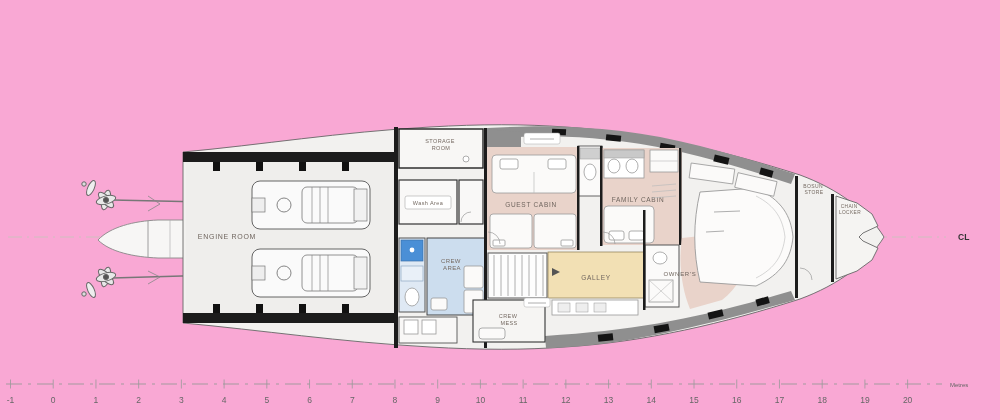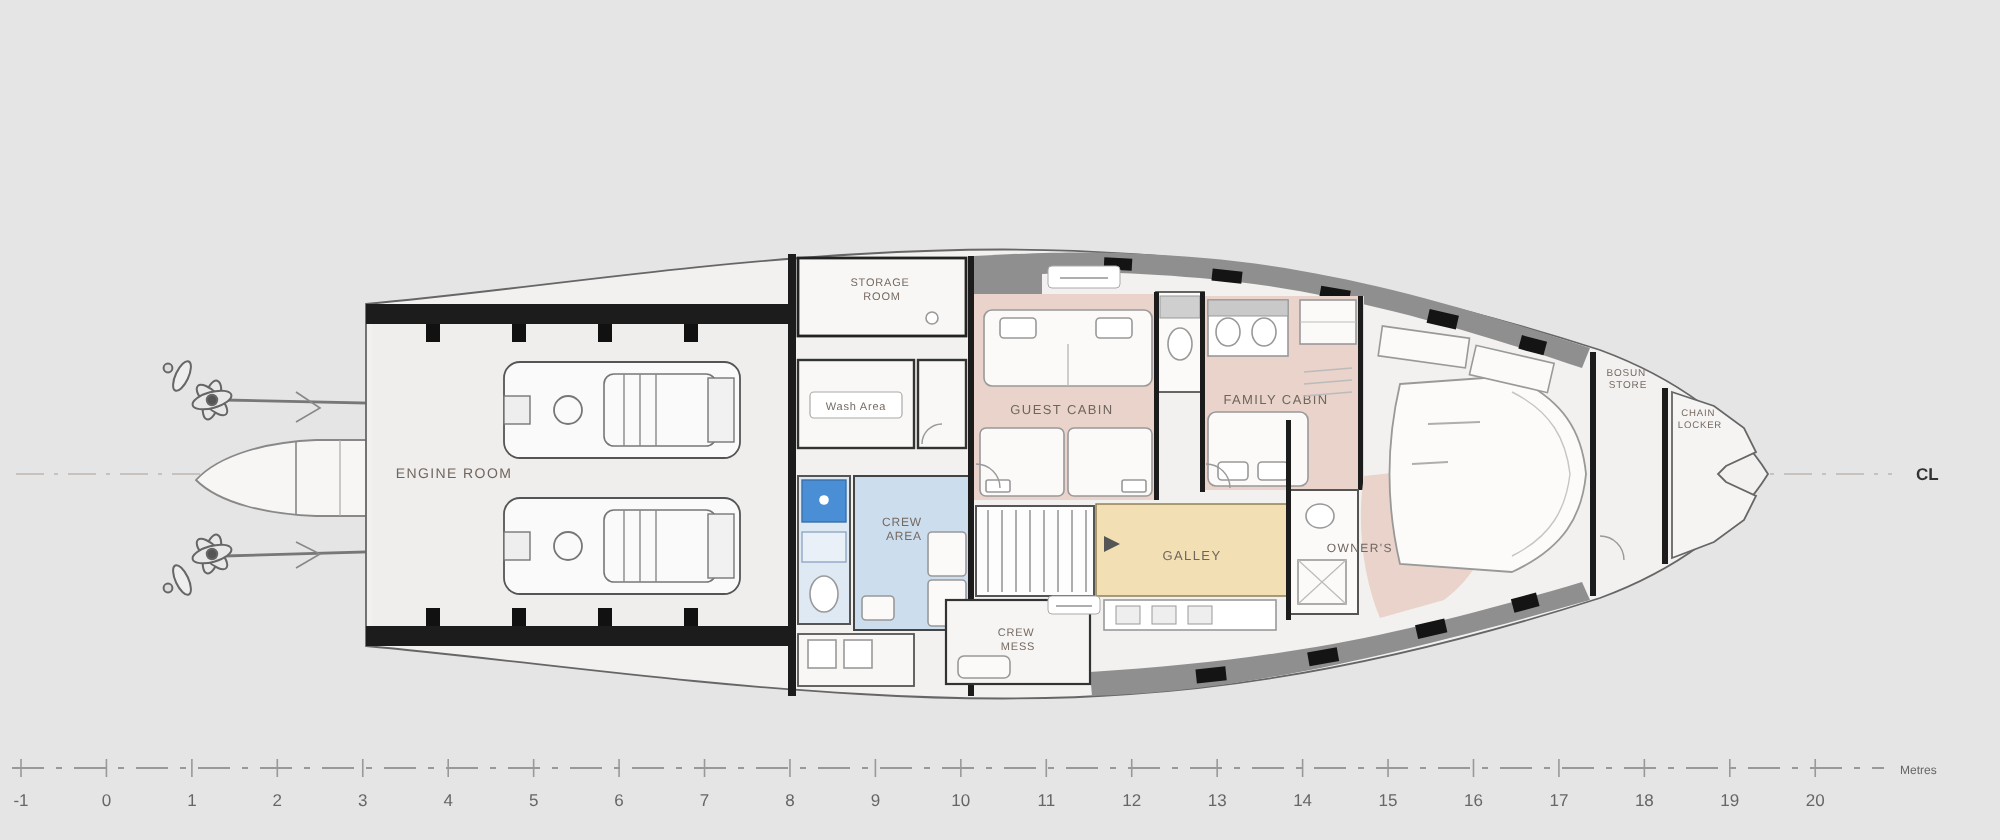--- a/index.html
+++ b/index.html
@@ -5,21 +5,21 @@
   :root{
     --cabin-pink:#e9d3ca;
     --galley-yellow:#f2e0b4;
     --crew-blue:#ccddee;
     --fixture-blue:#4a8fd6;
     --hull-gray:#f2f1ef;
     --band-gray:#8f8f8f;
     --wall-black:#1c1c1c;
   }
   html,body{margin:0;padding:0;background:#fff;}
-  .canvas{width:1000px;height:420px;position:relative;background:#e5e5e5;overflow:hidden;}
+  .canvas{width:1000px;height:420px;position:relative;background:#f9a8d4;overflow:hidden;}
   svg{display:block;}
   text{font-family:"Liberation Sans",sans-serif;}
   .room-label{fill:#6f655e;letter-spacing:.7px;text-anchor:middle;}
   .room-label-sm{fill:#756a62;letter-spacing:.4px;text-anchor:middle;}
   .tick{stroke:#999;stroke-width:.8;}
   .tick-label{font-size:8.5px;fill:#666;text-anchor:middle;}
   .wall{fill:var(--wall-black);}
   .furn{fill:#fbfaf9;stroke:#999;stroke-width:.8;}
   .fixture{fill:#ffffff;stroke:#999;stroke-width:.8;}
   .band{fill:var(--band-gray);}

